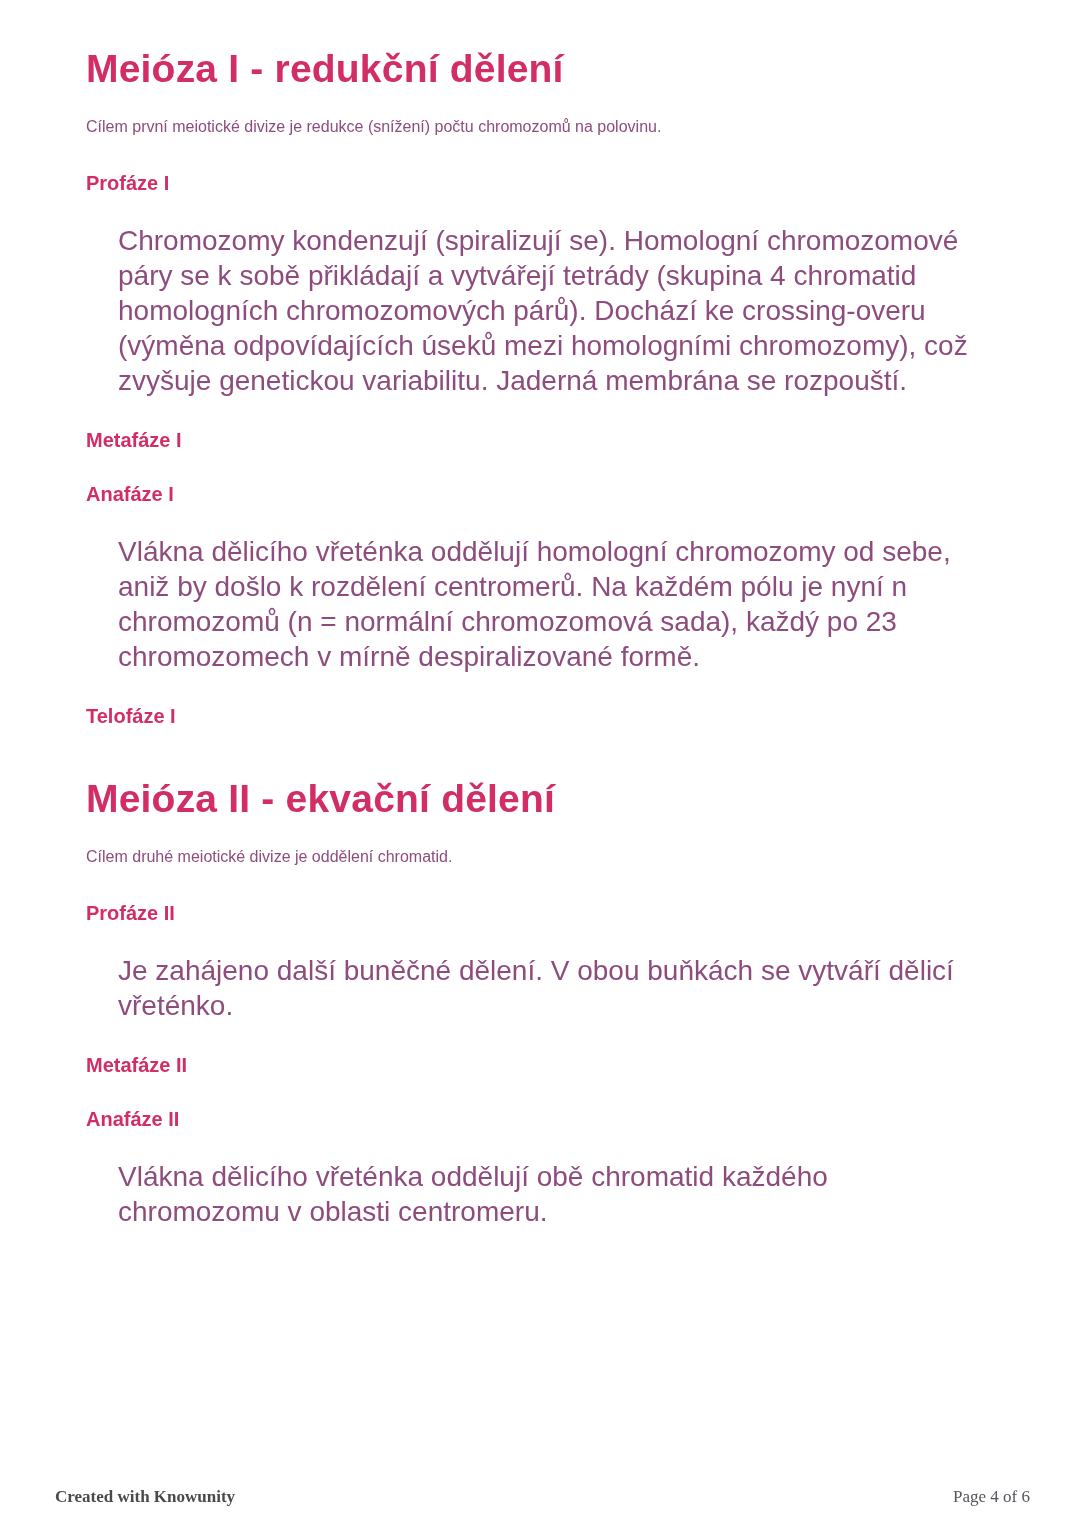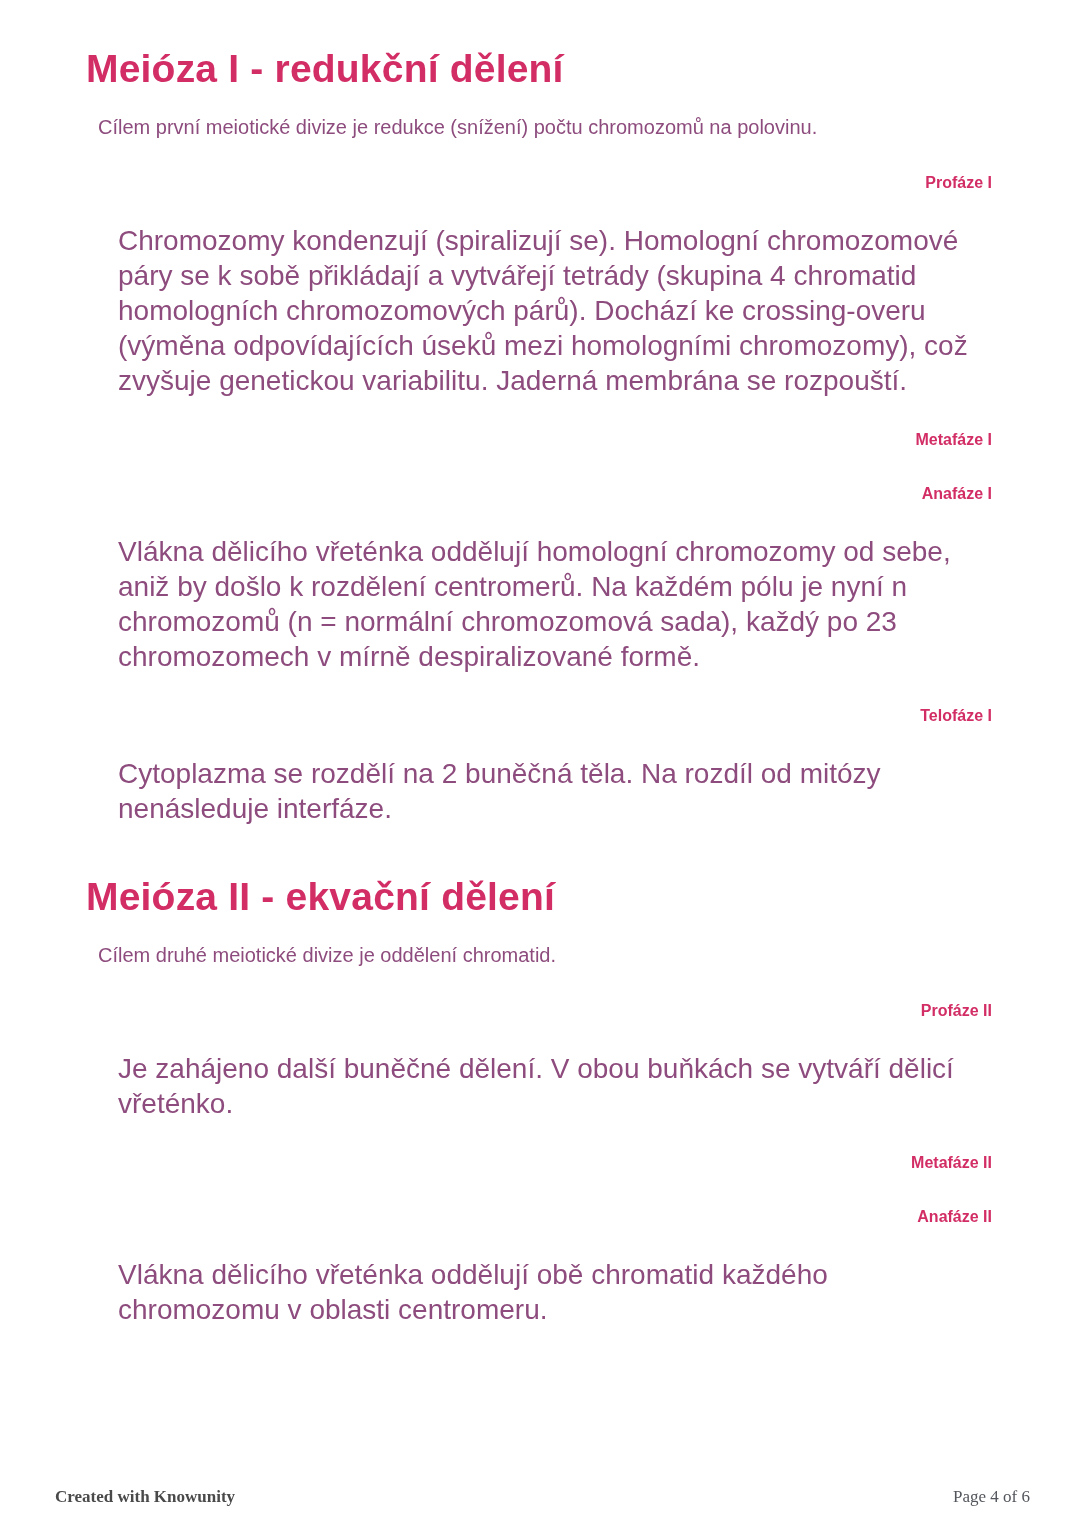--- a/index.html
+++ b/index.html
@@ -26,32 +26,31 @@
     font-weight: 700;
     line-height: 37px;
     letter-spacing: 0.2px;
     margin: 0 0 26px 0;
   }
 
   h1.doc-title.second { margin-top: 52px; }
 
   p.intro {
     color: #8d4c7d;
-    font-size: 20px;
+    font-size: 16px;
     line-height: 28px;
-    margin: 12px;
+    margin: 0;
   }
 
   h3.phase-heading {
     color: #d22d64;
-    font-size: 16px;
+    font-size: 20px;
     font-weight: 700;
     line-height: 24px;
     margin: 30px 0 28px 0;
-    text-align: right;
   }
 
   p.phase-body {
     color: #8d4c7d;
     font-size: 28px;
     line-height: 35px;
     margin: 0;
     padding-left: 32px;
     max-width: 905px;
   }
@@ -88,21 +87,20 @@
     <h3 class="phase-heading">Metafáze I</h3>
   </section>
 
   <section>
     <h3 class="phase-heading">Anafáze I</h3>
     <p class="phase-body">Vlákna dělicího vřeténka oddělují homologní chromozomy od sebe, aniž by došlo k rozdělení centromerů. Na každém pólu je nyní n chromozomů (n = normální chromozomová sada), každý po 23 chromozomech v mírně despiralizované formě.</p>
   </section>
 
   <section>
     <h3 class="phase-heading">Telofáze I</h3>
-    <p class="phase-body">Cytoplazma se rozdělí na 2 buněčná těla. Na rozdíl od mitózy nenásleduje interfáze.</p>
   </section>
 
   <h1 class="doc-title second">Meióza II - ekvační dělení</h1>
 
   <p class="intro">Cílem druhé meiotické divize je oddělení chromatid.</p>
 
   <section>
     <h3 class="phase-heading">Profáze II</h3>
     <p class="phase-body">Je zahájeno další buněčné dělení. V obou buňkách se vytváří dělicí vřeténko.</p>
   </section>

